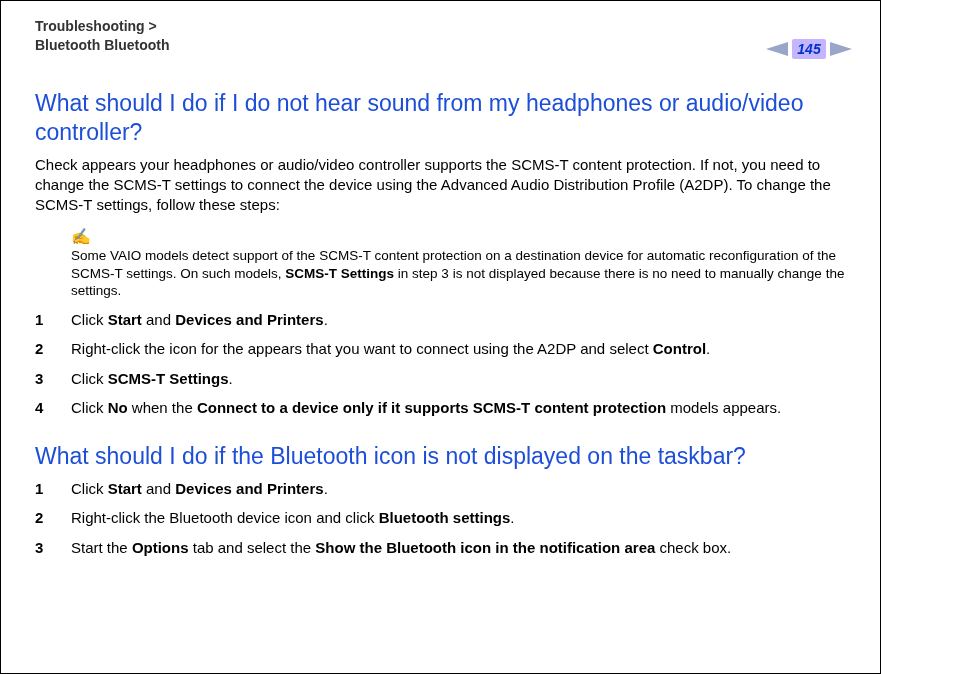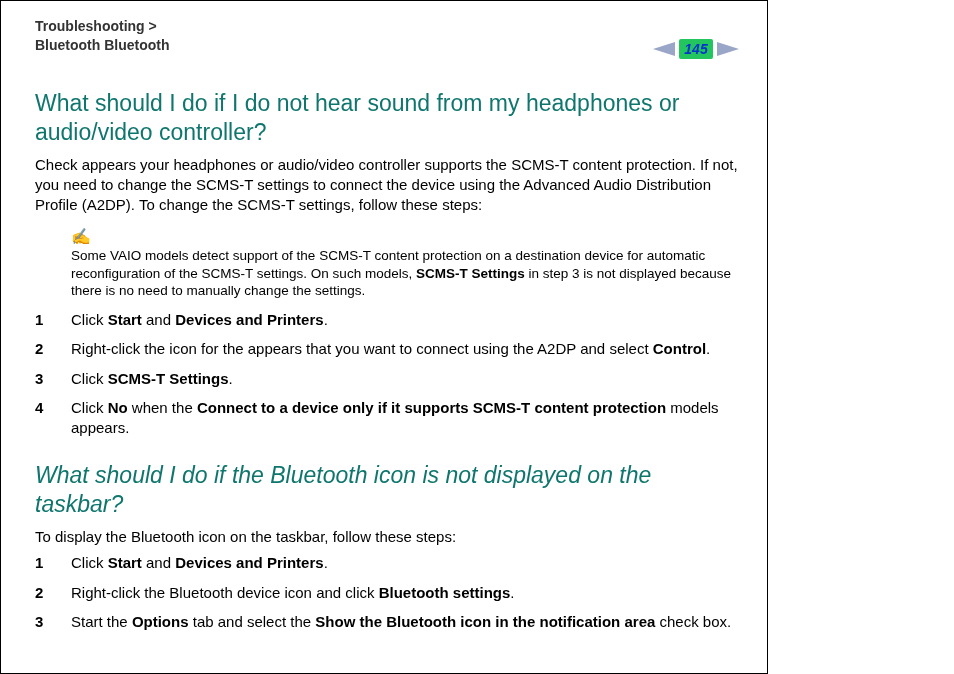--- a/index.html
+++ b/index.html
@@ -7,21 +7,21 @@
     padding: 0;
     width: 954px;
     height: 674px;
     background: #fff;
     font-family: Arial, Helvetica, sans-serif;
     color: #000;
     overflow: hidden;
   }
   .page {
     position: relative;
-    width: 768px;
+    width: 881px;
     height: 674px;
     box-sizing: border-box;
     border: 1px solid #000;
     padding: 16px 28px 20px 34px;
   }
   .header-row {
     display: flex;
     align-items: flex-start;
     justify-content: space-between;
   }
@@ -43,35 +43,35 @@
     user-select: none;
   }
   .arrow-left svg, .arrow-right svg { display:block; }
   .pagenum {
     display: inline-flex;
     align-items: center;
     justify-content: center;
     min-width: 34px;
     height: 20px;
     margin: 0 4px;
-    background: #22c55e;
+    background: #c4b5fd;
     color: #0033cc;
     font-weight: bold;
     font-style: italic;
     font-size: 14px;
     border-radius: 2px;
   }
   h2.section-title {
-    color: #0f766e;
+    color: #1d4ed8;
     font-weight: normal;
     font-size: 23px;
     margin: 30px 0 8px 0;
     line-height: 1.25;
   }
-  h2.section-title.small-gap { margin-top: 24px; font-style: italic; }
+  h2.section-title.small-gap { margin-top: 24px; }
   p.body {
     font-size: 15px;
     line-height: 1.35;
     margin: 0 0 6px 0;
   }
   .note-block {
     margin: 14px 0 10px 36px;
   }
   .note-icon {
     font-size: 16px;
@@ -154,21 +154,20 @@
       <span class="num">3</span>
       <span>Click </span><b>SCMS-T Settings</b><span>.</span>
     </li>
     <li>
       <span class="num">4</span>
       <span>Click </span><b>No</b><span> when the </span><b>Connect to a device only if it supports SCMS-T content protection</b><span> models appears.</span>
     </li>
   </ol>
 
   <h2 class="section-title small-gap">What should I do if the Bluetooth icon is not displayed on the taskbar?</h2>
-  <p class="body">To display the Bluetooth icon on the taskbar, follow these steps:</p>
 
   <ol class="steps">
     <li>
       <span class="num">1</span>
       <span>Click </span><b>Start</b><span> and </span><b>Devices and Printers</b><span>.</span>
     </li>
     <li>
       <span class="num">2</span>
       <span>Right-click the Bluetooth device icon and click </span><b>Bluetooth settings</b><span>.</span>
     </li>

